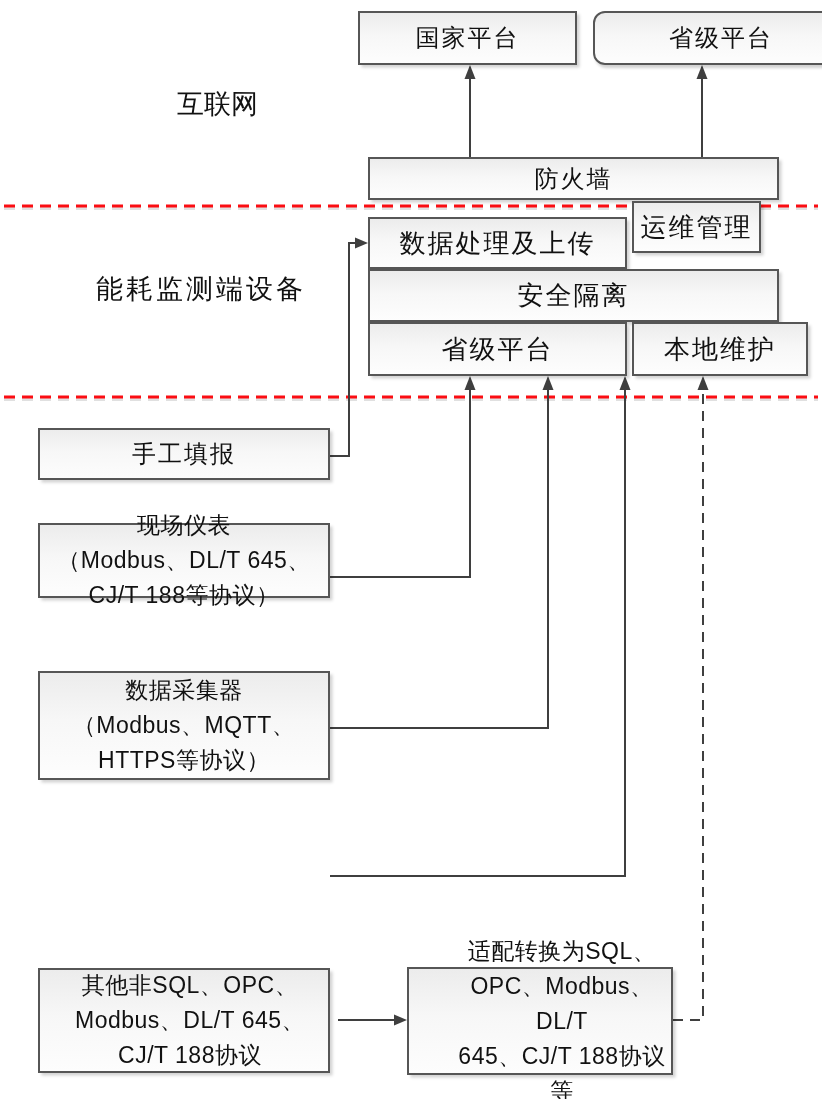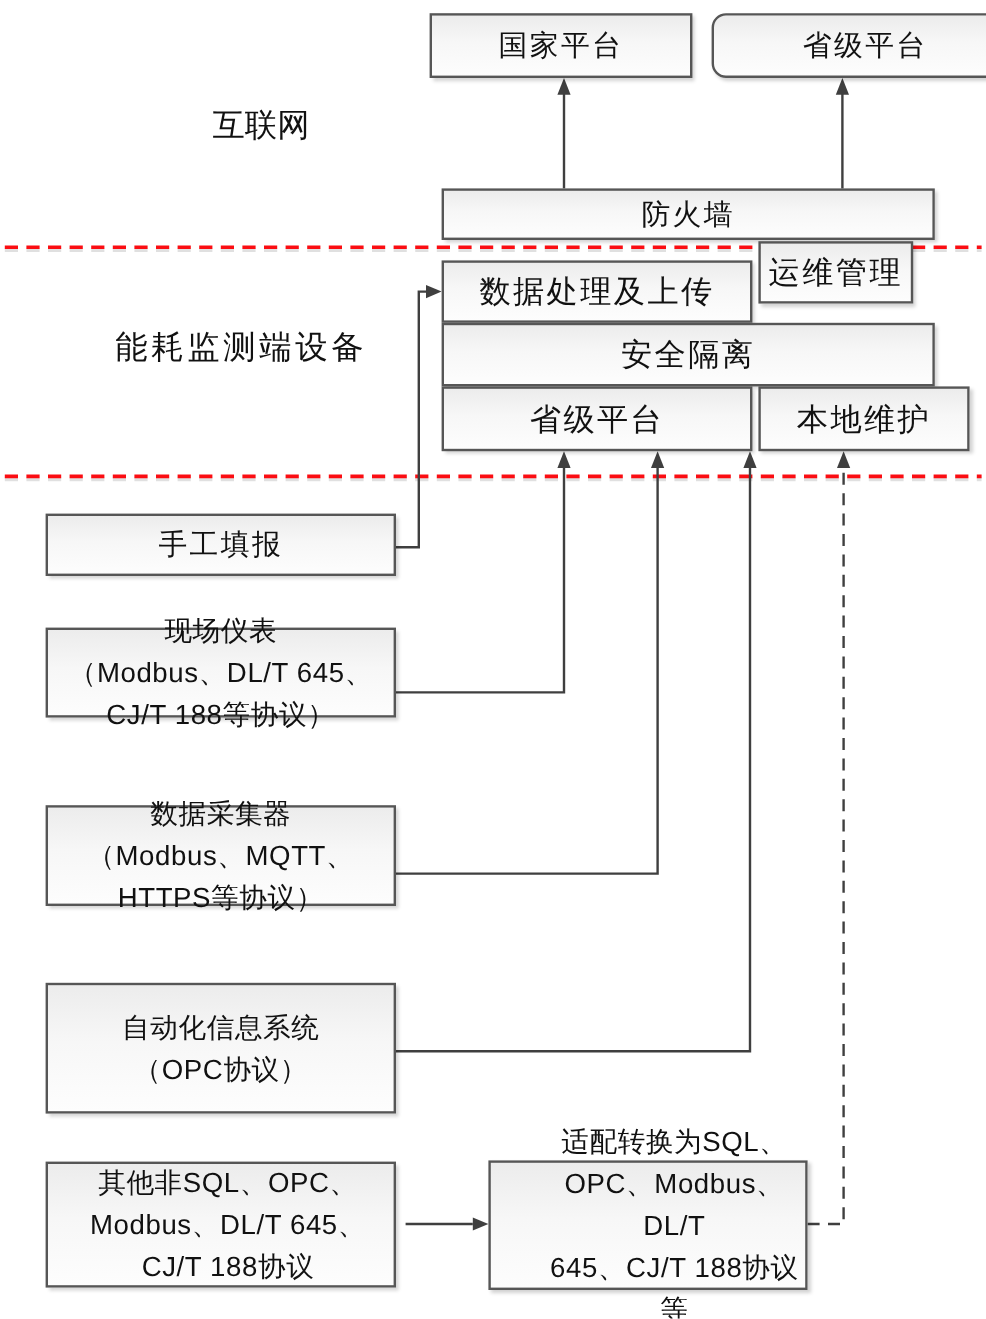--- a/index.html
+++ b/index.html
@@ -122,30 +122,26 @@
   <div class="node node--lg" style="left:38px; top:428px; width:292px; height:52px;">
     <span>手工填报</span>
   </div>
 
   <div class="node node--multi" style="left:38px; top:523px; width:292px; height:75px;">
     <span>现场仪表</span>
     <span>（Modbus、DL/T 645、</span>
     <span>CJ/T 188等协议）</span>
   </div>
 
-  <div class="node node--multi" style="left:38px; top:671px; width:292px; height:84px;">
+  <div class="node node--multi" style="left:38px; top:671px; width:292px; height:109px;">
     <span>数据采集器</span>
     <span>（Modbus、MQTT、</span>
     <span>HTTPS等协议）</span>
   </div>
 
-  <div class="node node--multi" style="left:38px; top:819px; width:292px; height:109px;">
-    <span>自动化信息系统</span>
-    <span>（OPC协议）</span>
-  </div>
 
   <div class="node node--multi" style="left:38px; top:968px; width:292px; height:105px;padding-left:12px;">
     <span>其他非SQL、OPC、</span>
     <span>Modbus、DL/T 645、</span>
     <span>CJ/T 188协议</span>
   </div>
 
   <div class="node node--multi" style="left:407px; top:967px; width:266px; height:108px;padding-left:44px;">
     <span>适配转换为SQL、</span>
     <span>OPC、Modbus、DL/T</span>

